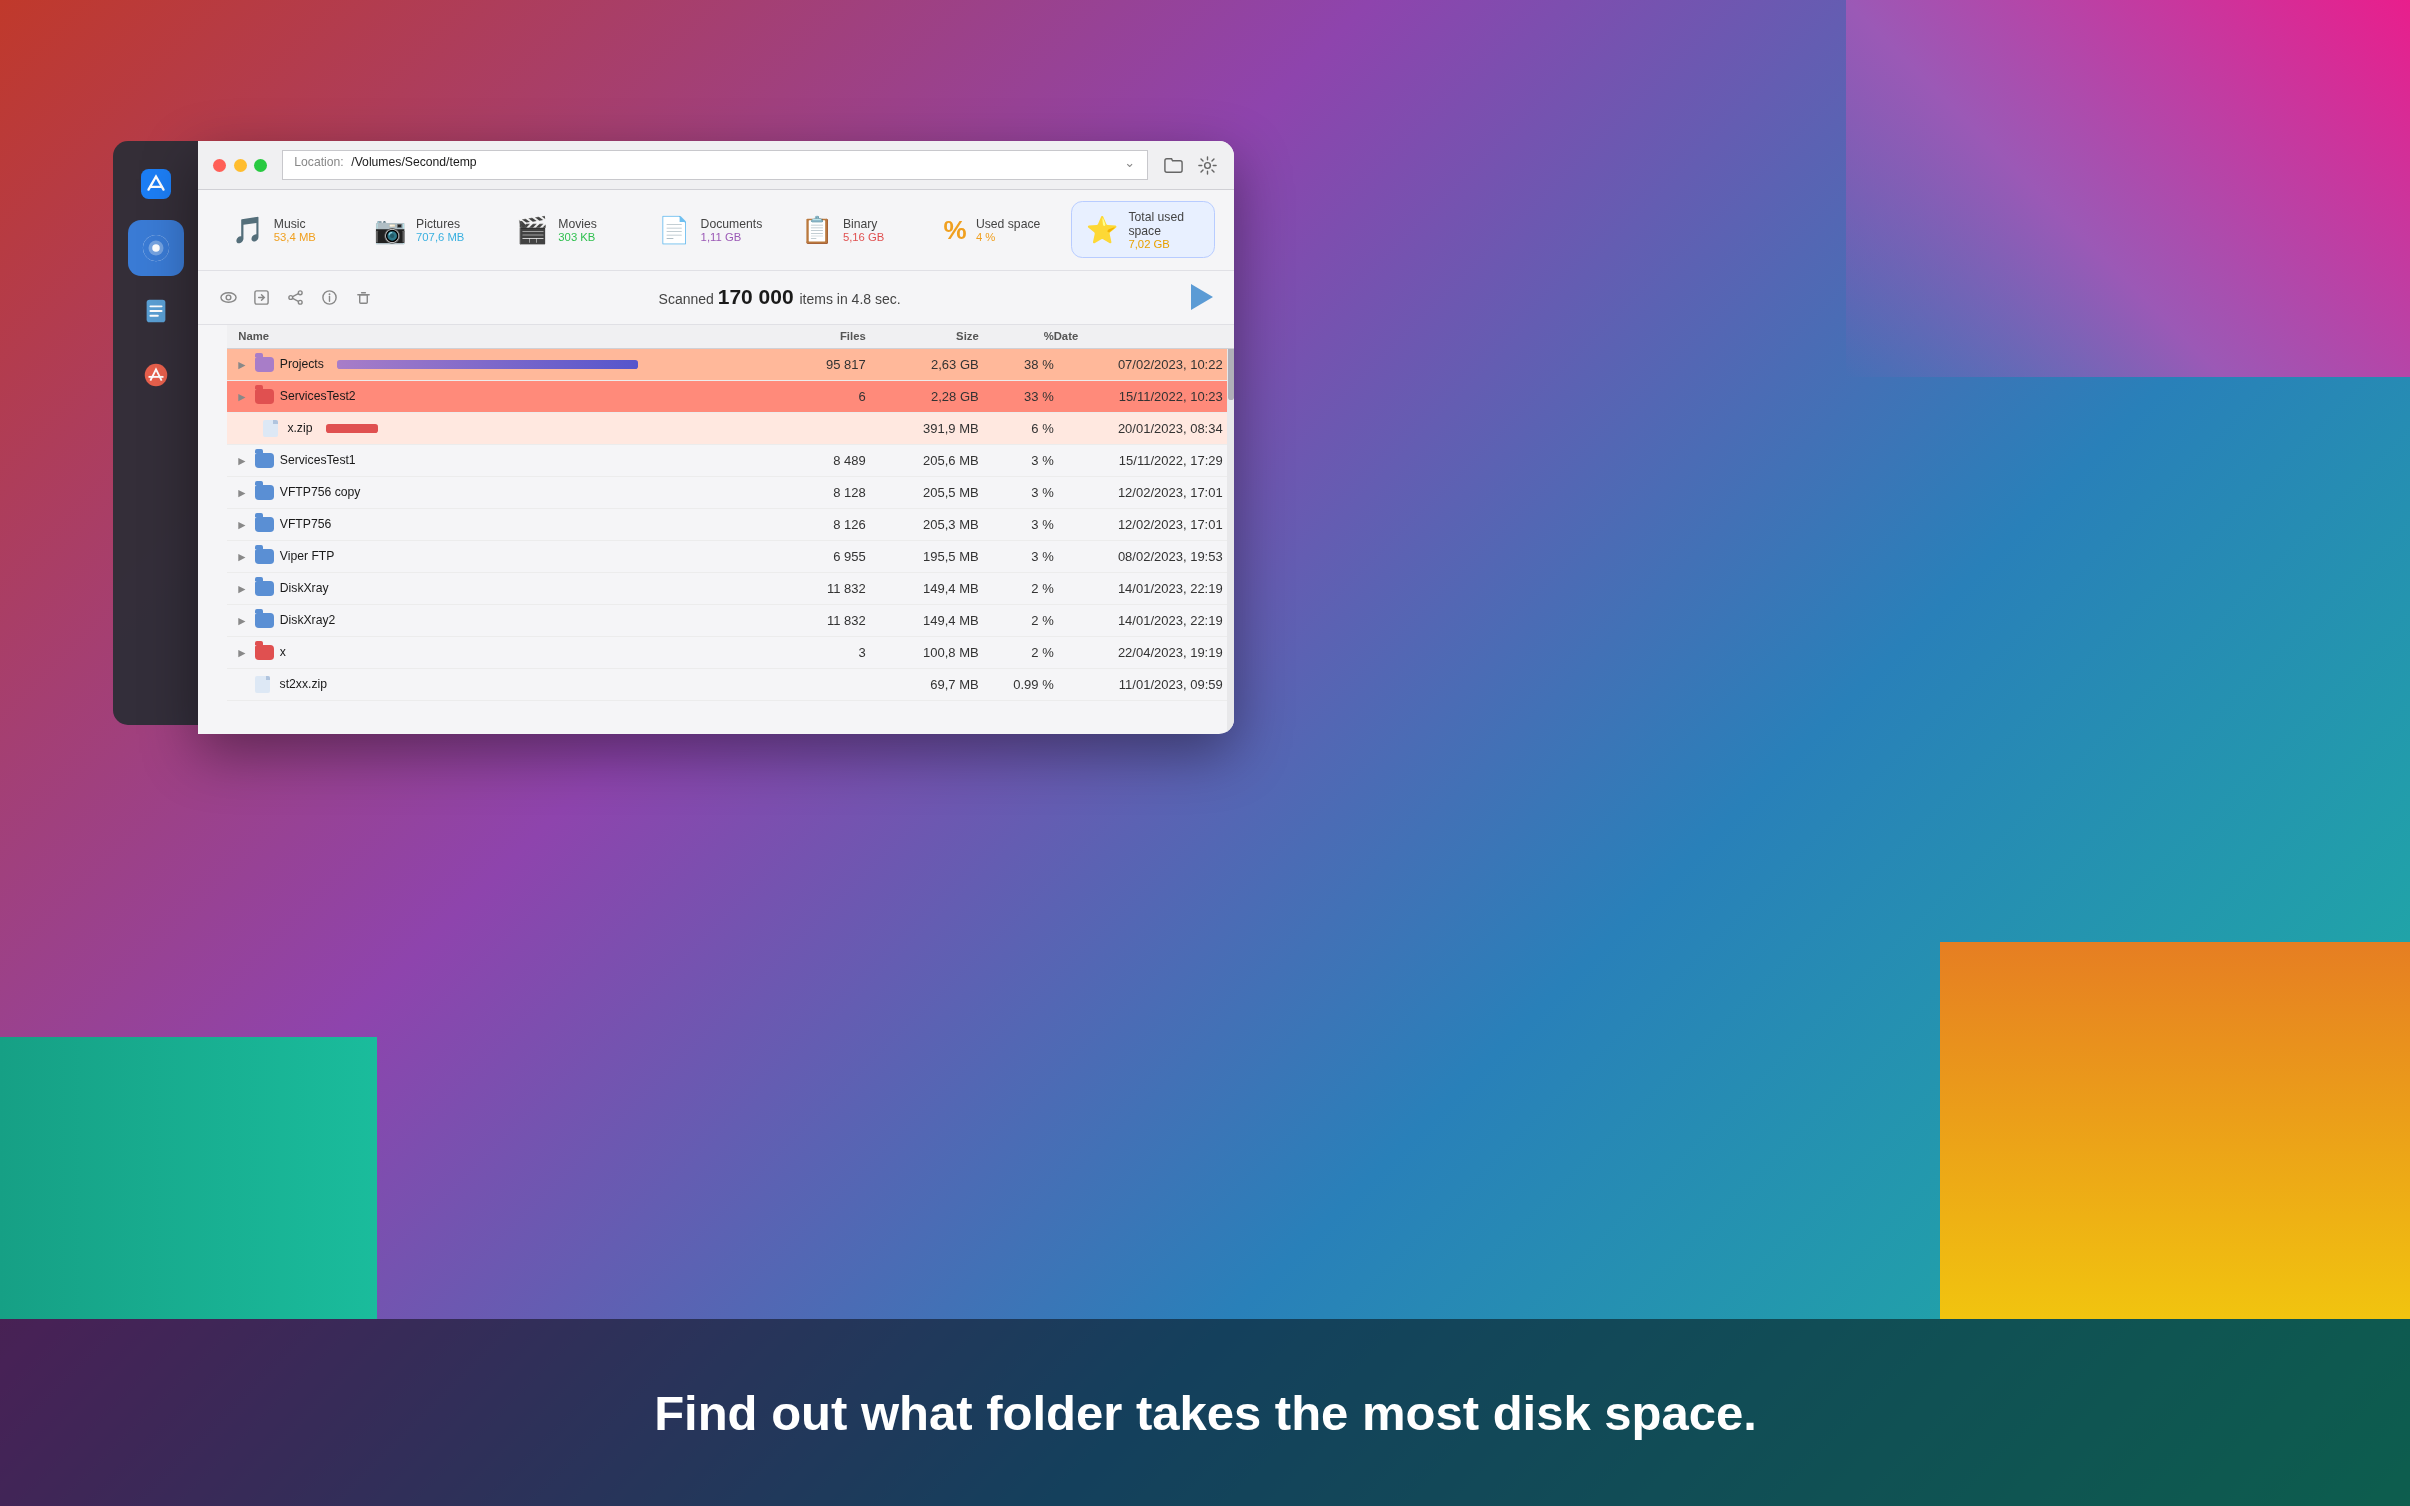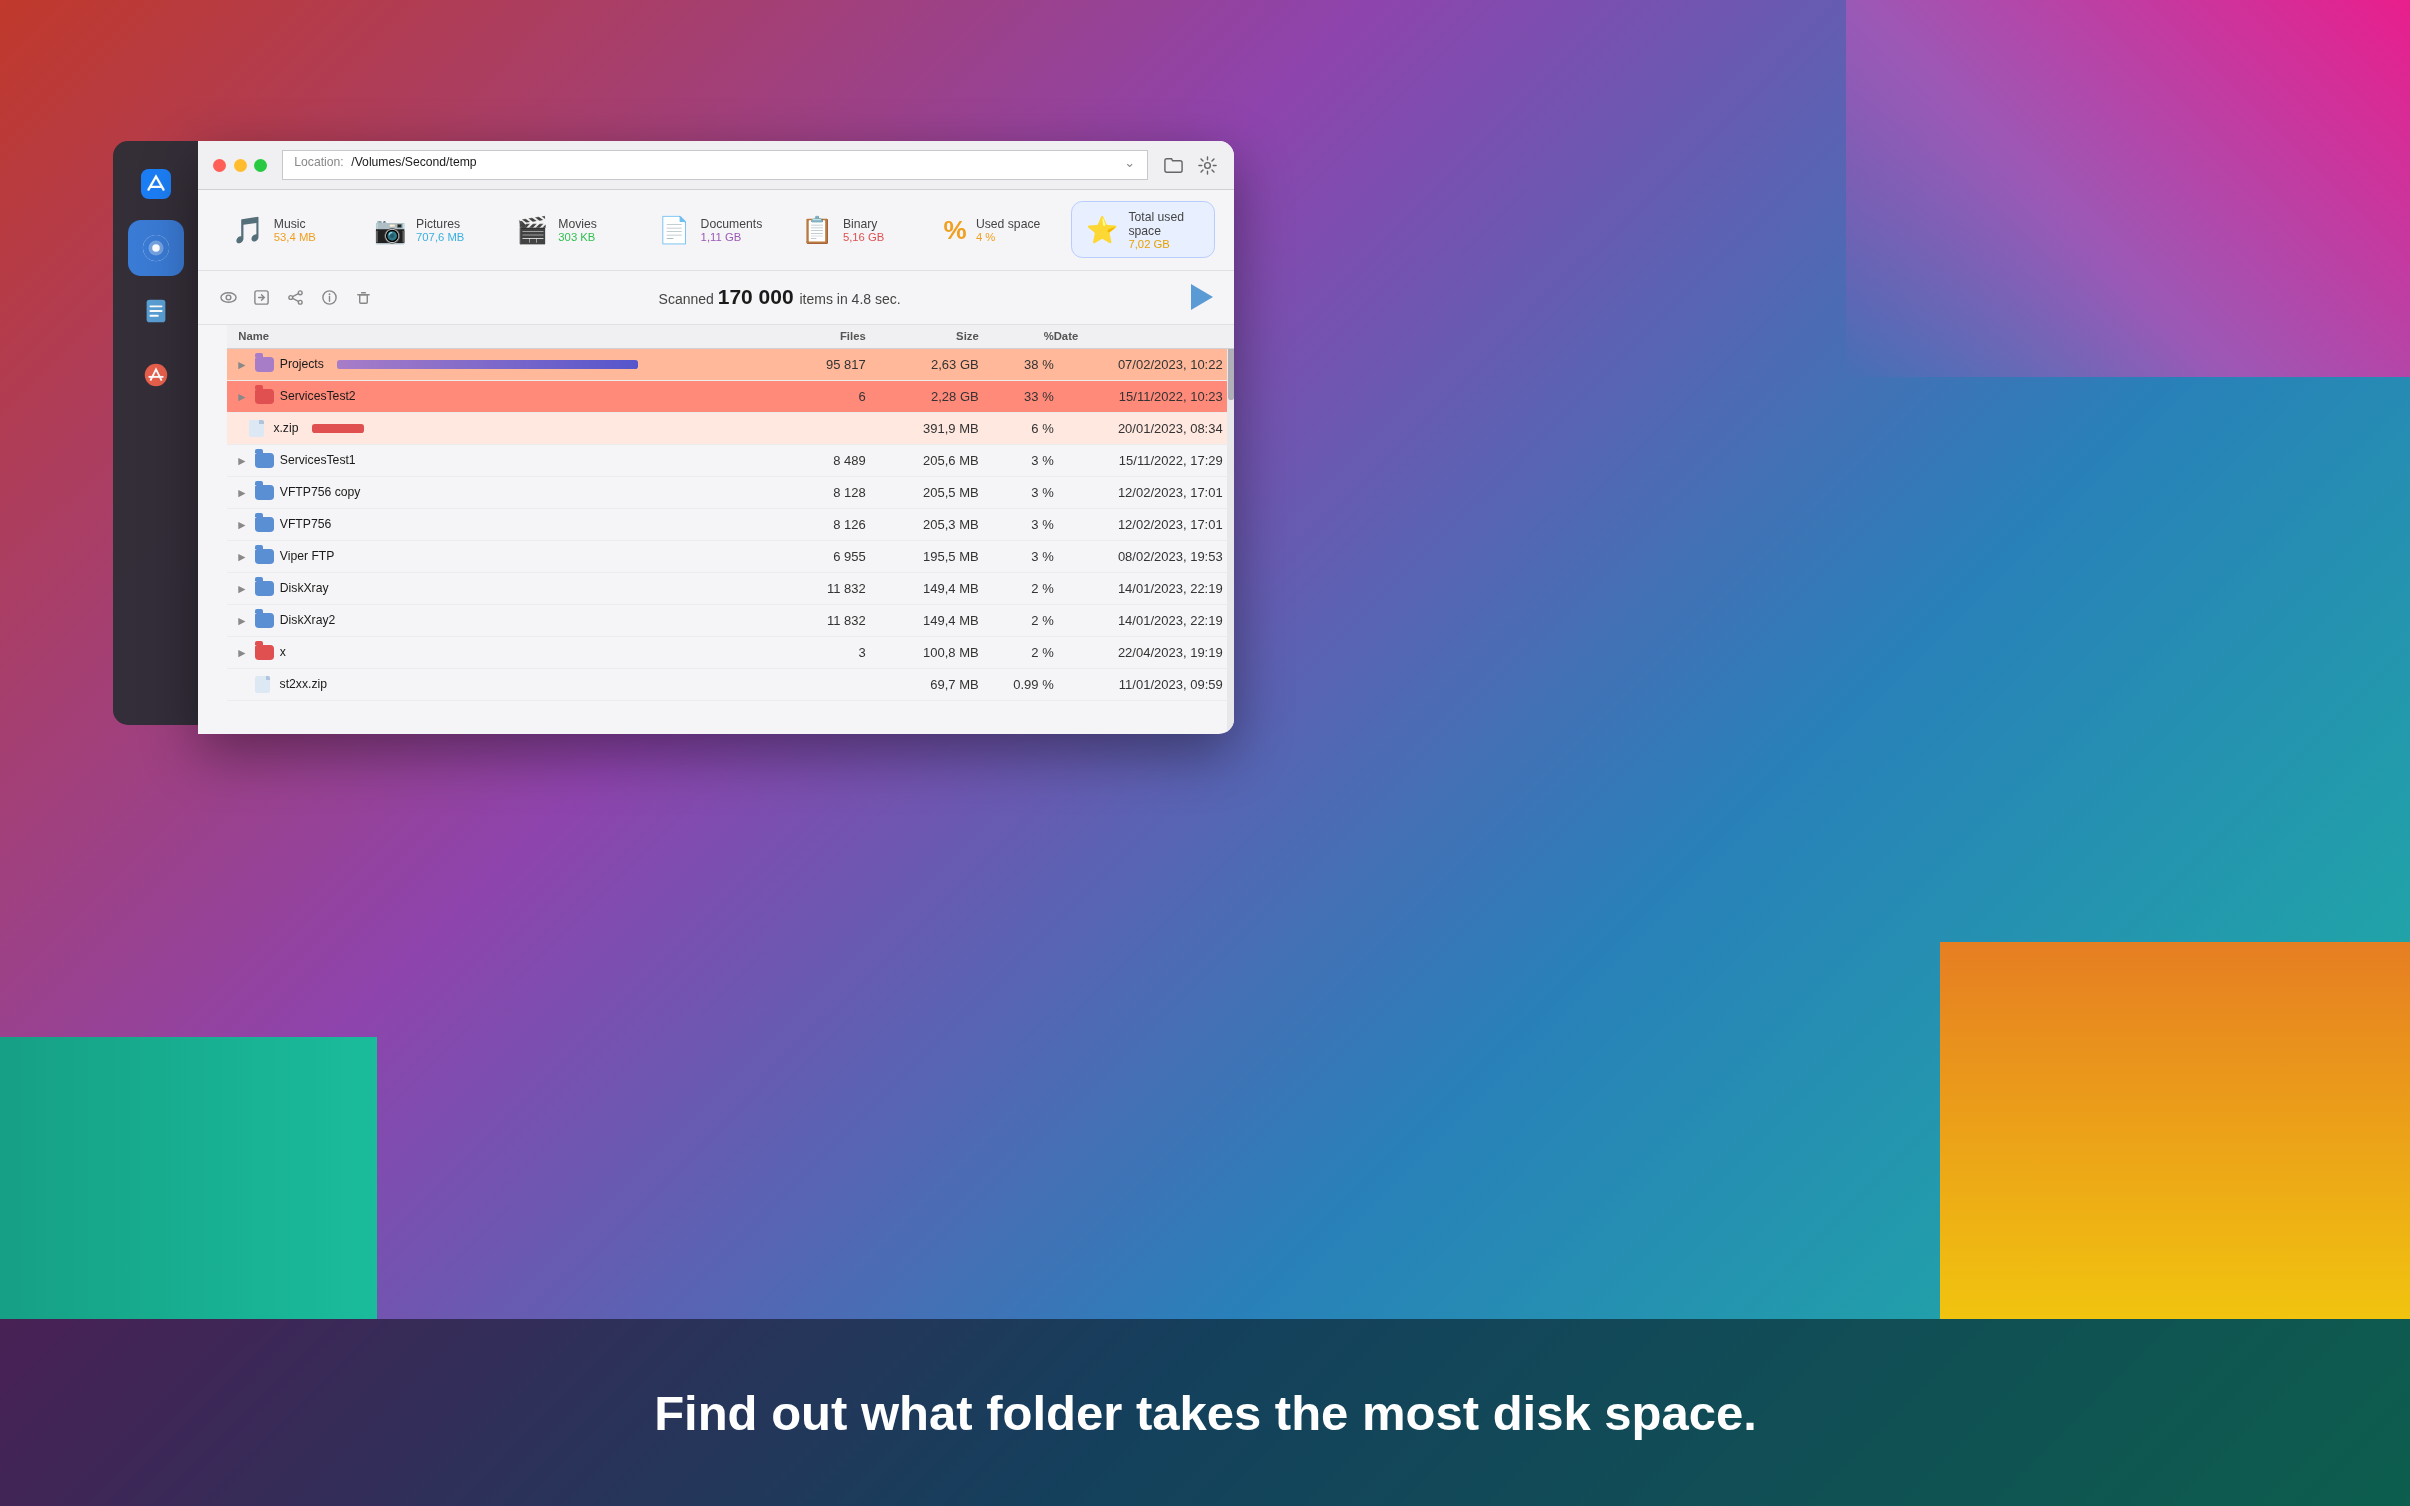--- a/index.html
+++ b/index.html
@@ -540,21 +540,21 @@
             <span style="position:absolute; top:-3.8px; left:0; width:7.5px; height:3.8px; background:#e05050; border-radius:1.9px 1.9px 0 0;"></span>
           </span>
           <span>ServicesTest2</span>
         </div>
         <div class="cell-right">6</div>
         <div class="cell-right">2,28 GB</div>
         <div class="cell-right">33 %</div>
         <div class="cell-right">15/11/2022, 10:23</div>
       </div>
 
-      <div class="table-row" style="background:#ffe8e0; padding-left:22px;">
+      <div class="table-row" style="background:#ffe8e0; padding-left:36px;">
         <div class="row-name">
           <span style="display:inline-block; width:15px; height:17px; background:#dde8f5; border-radius:1.9px; position:relative; margin-right:3.8px;">
             <span style="position:absolute; top:0; right:0; width:4.7px; height:4.7px; background:#b0c4de; border-radius:0 1.9px 0 0;"></span>
           </span>
           <span>x.zip</span>
           <span style="display:inline-block; margin-left:7.5px; height:9.4px; border-radius:2.8px; background:#e05050; width:52px; vertical-align:middle;"></span>
         </div>
         <div class="cell-right"></div>
         <div class="cell-right">391,9 MB</div>
         <div class="cell-right">6 %</div>

